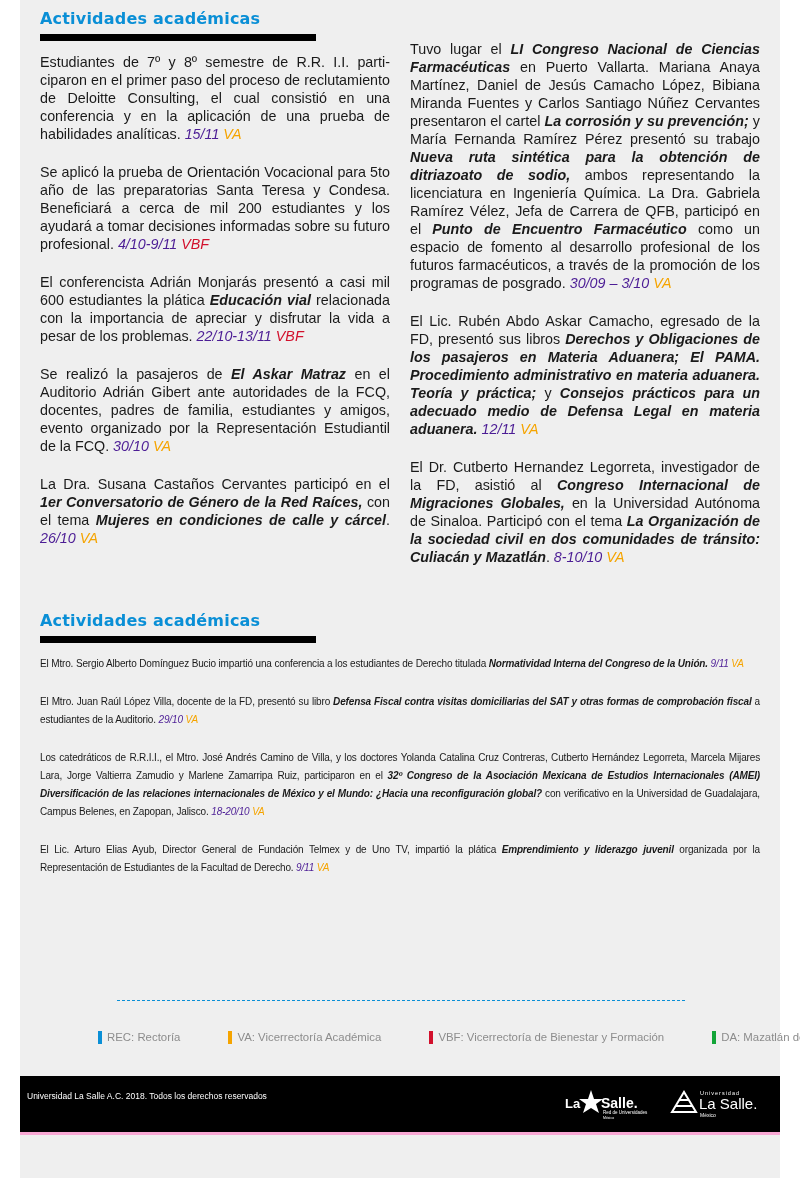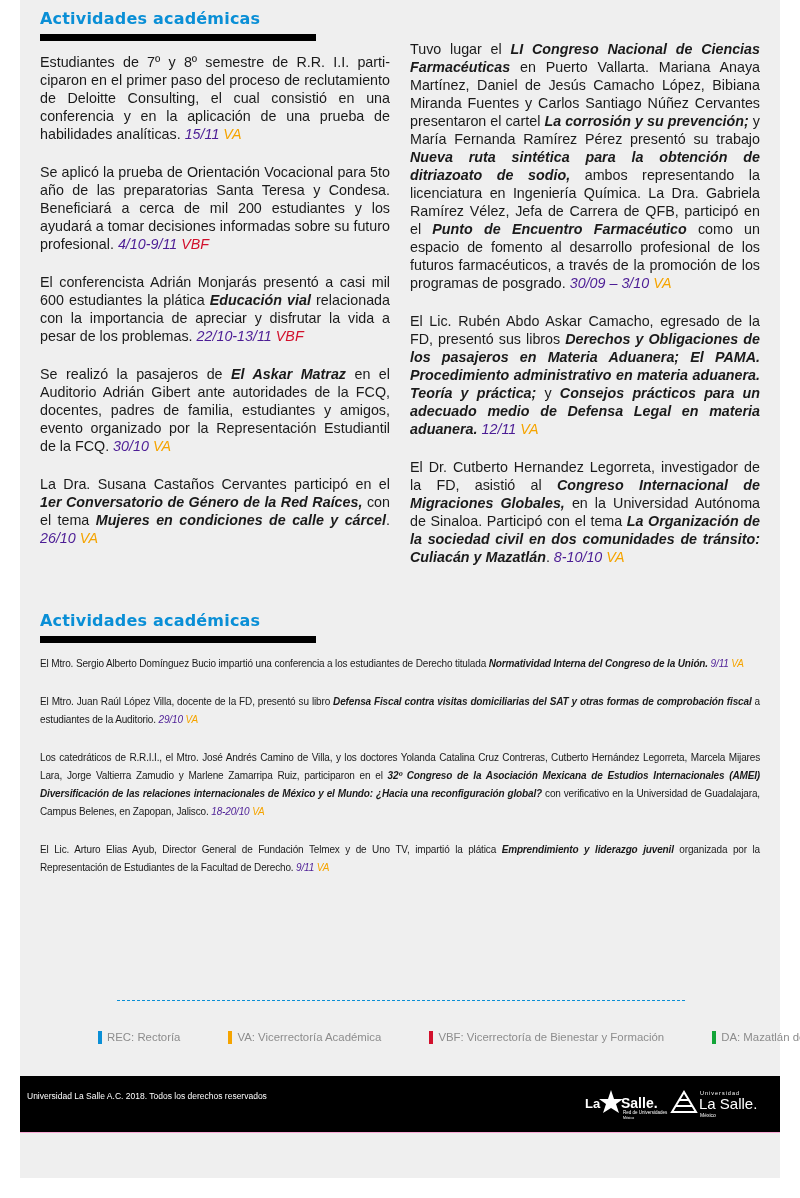--- a/index.html
+++ b/index.html
@@ -16,23 +16,23 @@
   .date { font-style: italic; color: #4c1d95; }
   .tag { font-style: italic; }
   .tag-VA { color: #f5a400; }
   .tag-VBF { color: #d2102c; }
   .full { position: absolute; left: 40px; top: 608px; width: 720px; }
   .full .para { font-family: "Liberation Sans", sans-serif; font-size: 10px; letter-spacing: -0.15px; margin-bottom: 20px; }
   .divider { position: absolute; left: 117px; top: 1000px; width: 568px; border-top: 1px dashed #0a8fd6; }
   .legend { position: absolute; left: 50px; top: 1031px; width: 712px; display: flex; justify-content: space-between; font-size: 11.4px; color: #8c8c8c; white-space: nowrap; }
   .legend-item { display: flex; align-items: flex-start; padding-left: 48px; }
   .swatch { display: inline-block; width: 4px; height: 13px; margin-right: 5px; }
-  .footer { position: absolute; left: 20px; top: 1076px; width: 760px; height: 56px; background: #000; border-bottom: 1px solid #f9a8d4; }
+  .footer { position: absolute; left: 20px; top: 1076px; width: 760px; height: 56px; background: #000; border-bottom: 3px solid #f9a8d4; }
   .footer-text { position: absolute; left: 7px; top: 15px; color: #fff; font-size: 8.5px; }
-  .logo1 { position: absolute; left: 545px; top: 10px; color: #fff; width: 100px; height: 34px; margin-left: 20px; }
+  .logo1 { position: absolute; left: 545px; top: 10px; color: #fff; width: 100px; height: 34px; }
   .logo2 { position: absolute; left: 650px; top: 10px; color: #fff; width: 100px; height: 34px; }
 </style>
 </head>
 <body>
 
 <div class="panel"></div>
 
 <div class="col col-left">
   <div class="title-block">
     <h2 class="section-title">Actividades académicas</h2>

